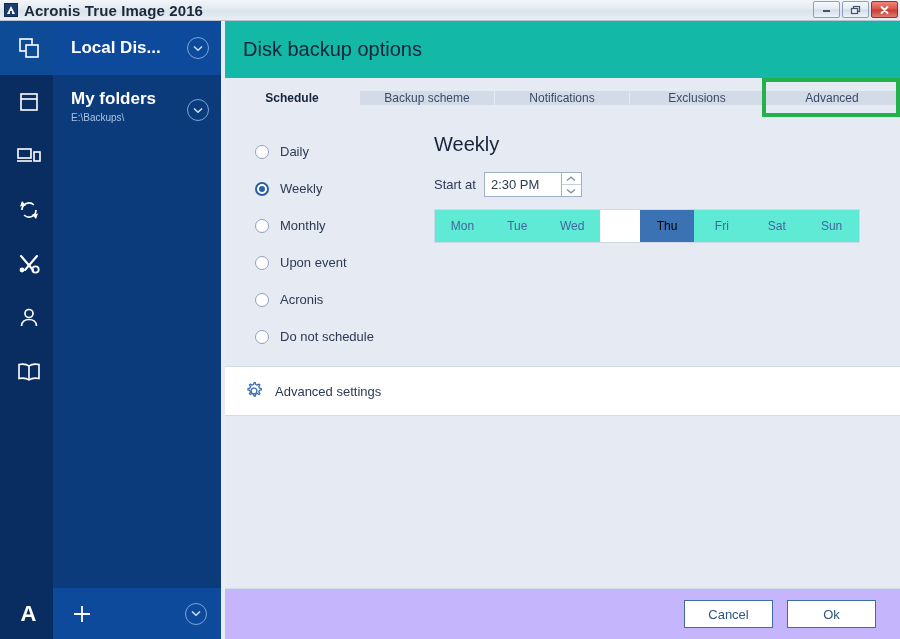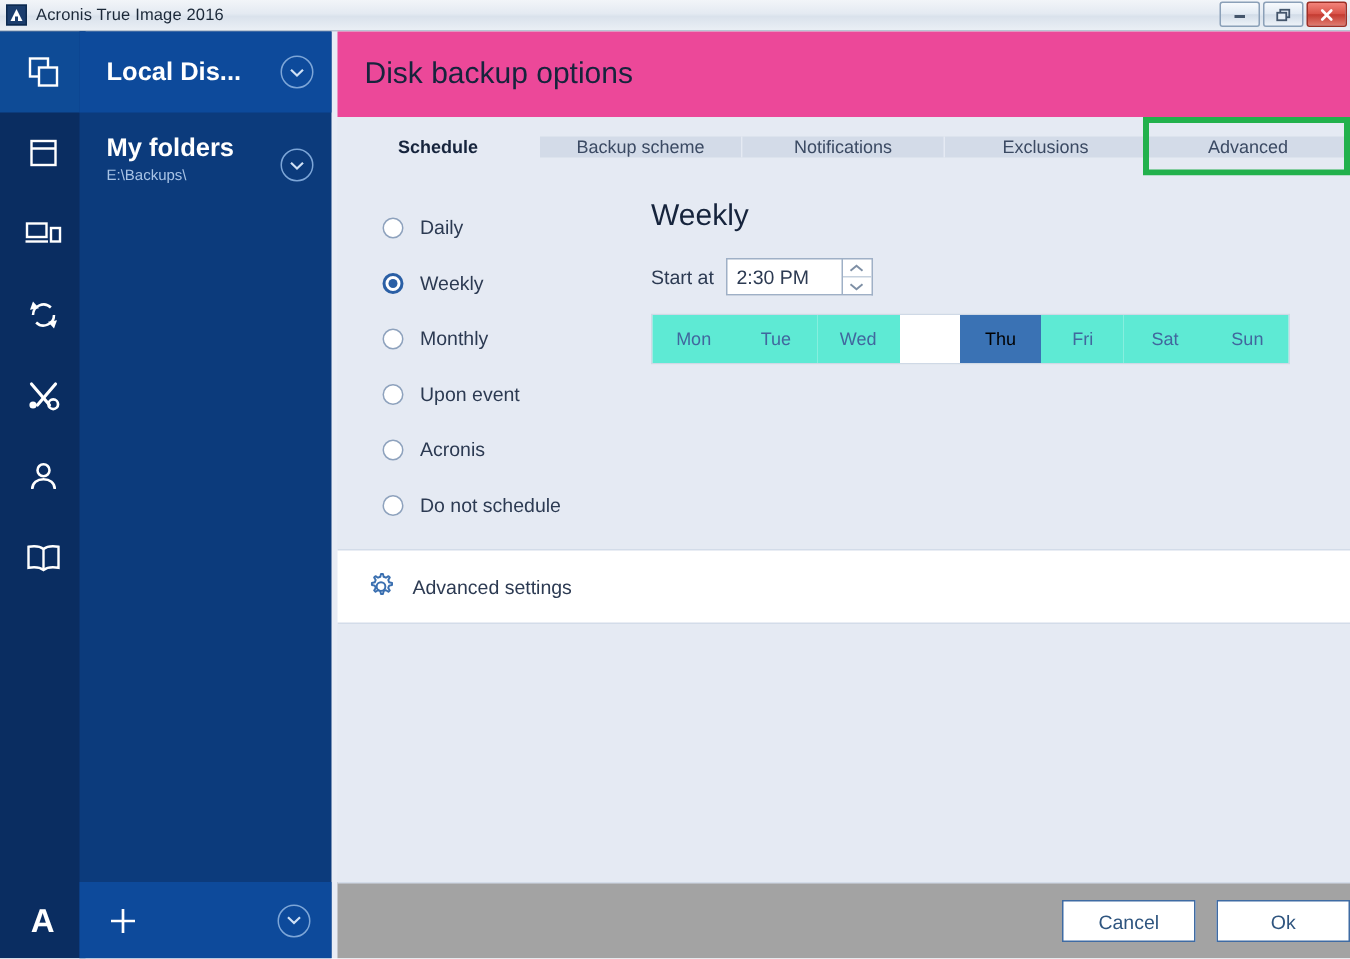--- a/index.html
+++ b/index.html
@@ -33,24 +33,25 @@
   .tb-icon {
     width: 14px; height: 14px;
     margin-left: 4px; margin-right: 6px;
     background: #1b3d6d;
     border: 1px solid #0d2a50;
     box-sizing: border-box;
     display: flex; align-items: center; justify-content: center;
   }
   .tb-icon svg { display: block; }
   .tb-title {
-    font-size: 11px;
+    font-size: 15px;
     color: #1b2838;
     letter-spacing: 0.1px;
     white-space: nowrap;
+    font-weight: bold;
   }
   .tb-buttons {
     position: absolute;
     right: 2px; top: 1px;
     display: flex;
     gap: 2px;
     align-items: center;
   }
   .tb-btn {
     width: 27px; height: 17px;
@@ -163,21 +164,21 @@
 
   
   .main {
     position: absolute;
     left: 225px; top: 21px;
     width: 675px; height: 618px;
     background: #e5eaf3;
   }
   .mhead {
     height: 57px;
-    background: #ec4899;
+    background: #14b8a6;
     display: flex;
     align-items: center;
     padding-left: 18px;
     box-sizing: border-box;
   }
   .mtitle {
     font-size: 20px;
     color: #16243c;
     font-weight: normal;
   }
@@ -366,27 +367,27 @@
     transform: translateY(-50%);
     display: flex;
     cursor: pointer;
   }
 
   
   .mfoot {
     position: absolute;
     left: 0; bottom: 0;
     width: 675px; height: 51px;
-    background: #a3a3a3;
+    background: #c4b5fd;
     border-top: 1px solid #d3dce9;
     box-sizing: border-box;
     display: flex;
     align-items: center;
     justify-content: flex-end;
-    padding-right: 0;
+    padding-right: 24px;
   }
   .fbtn {
     width: 89px; height: 28px;
     border: 1px solid #3f6ba3;
     background: #ffffff;
     color: #2f557f;
     font-size: 13px;
     display: flex; align-items: center; justify-content: center;
     margin-left: 14px;
     cursor: pointer;

